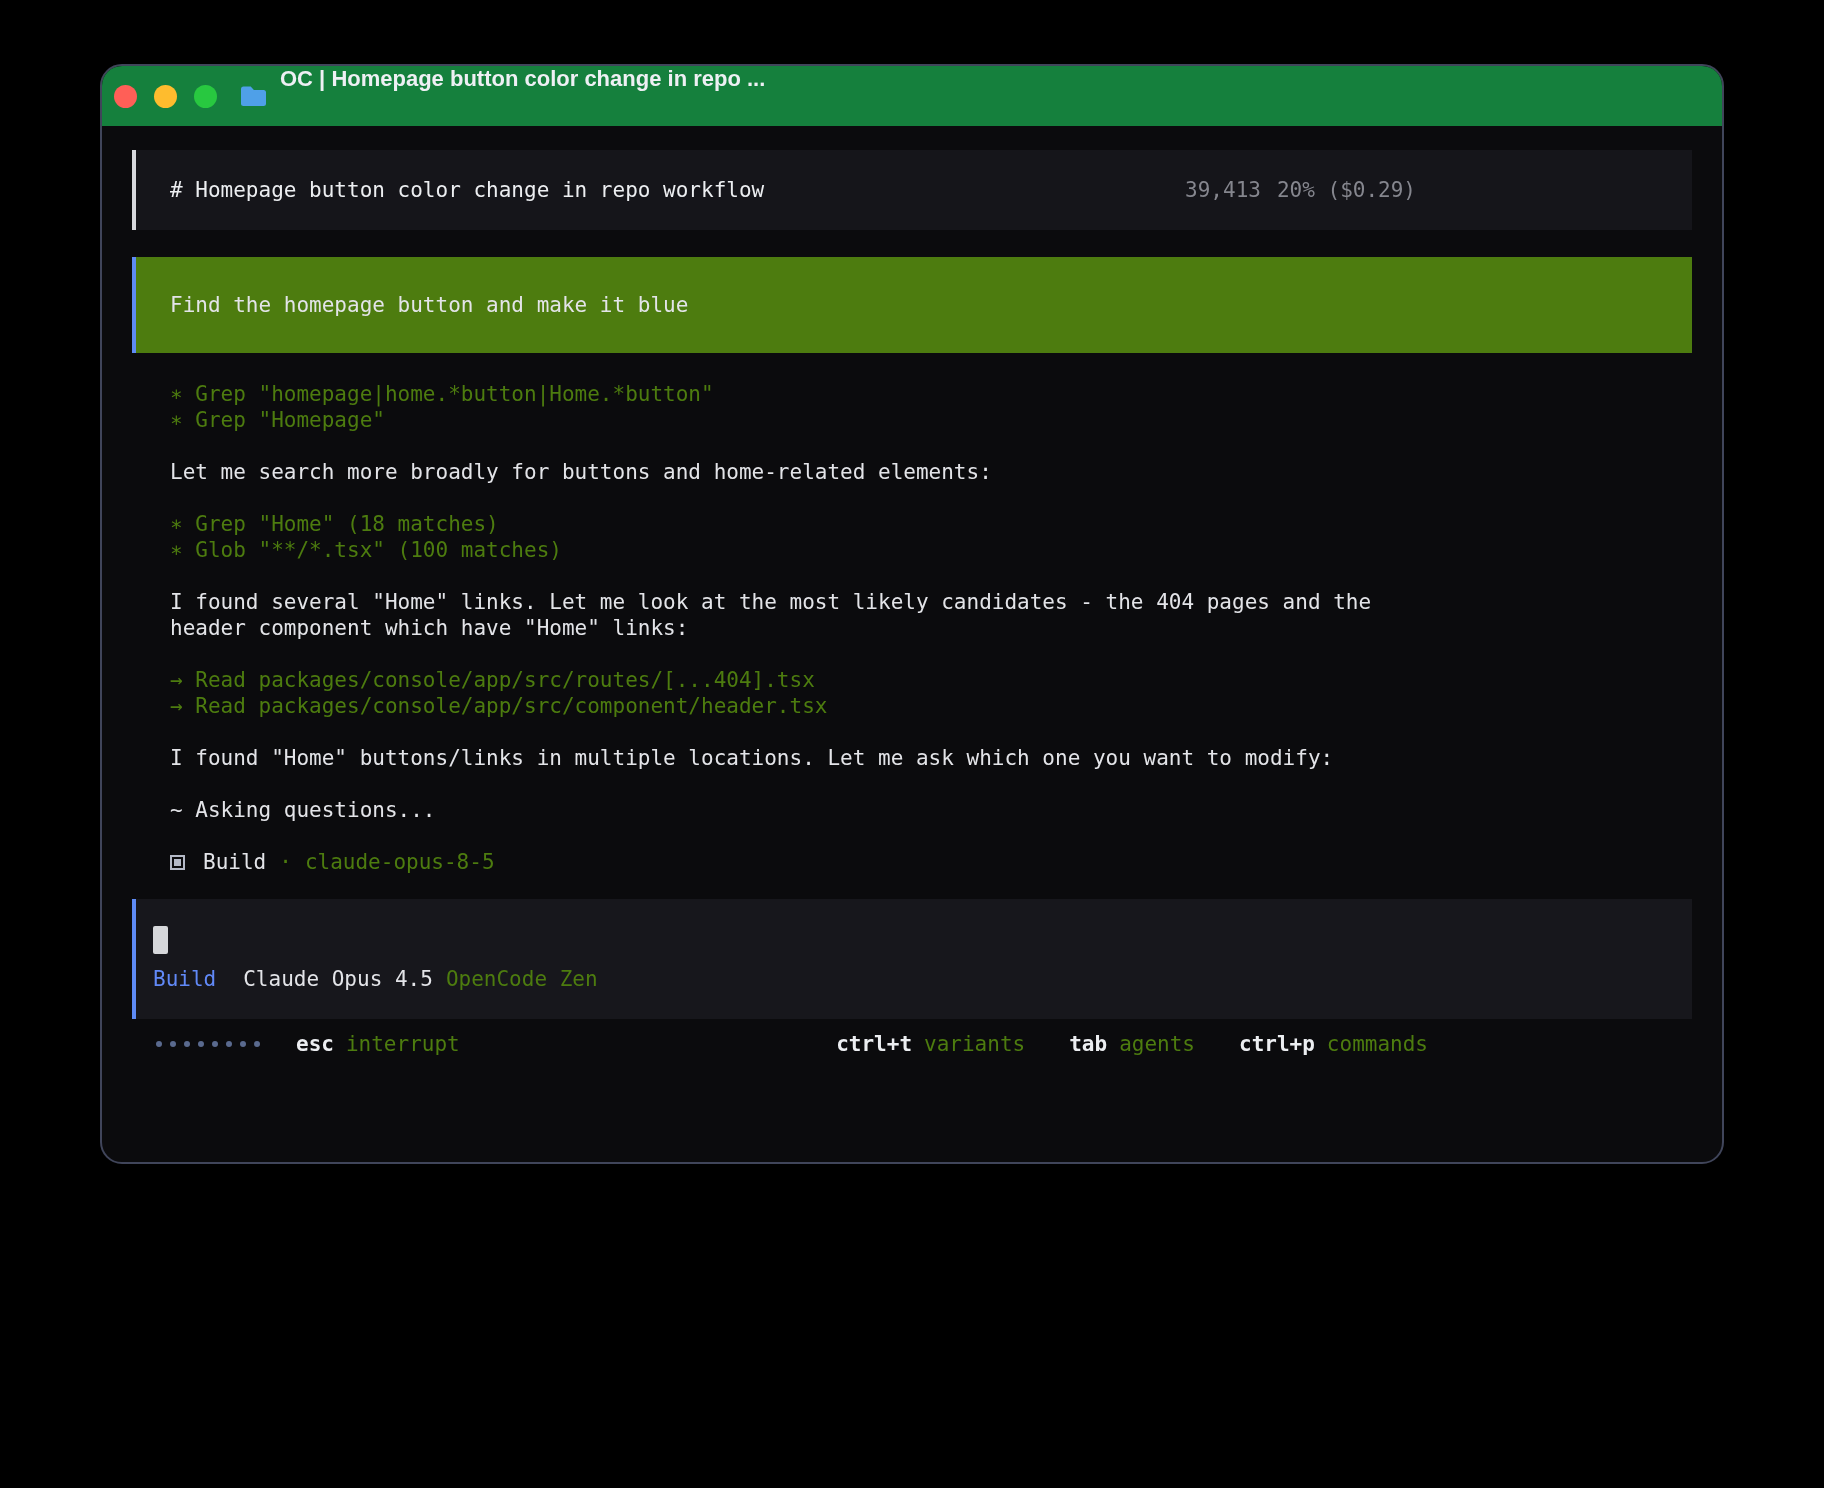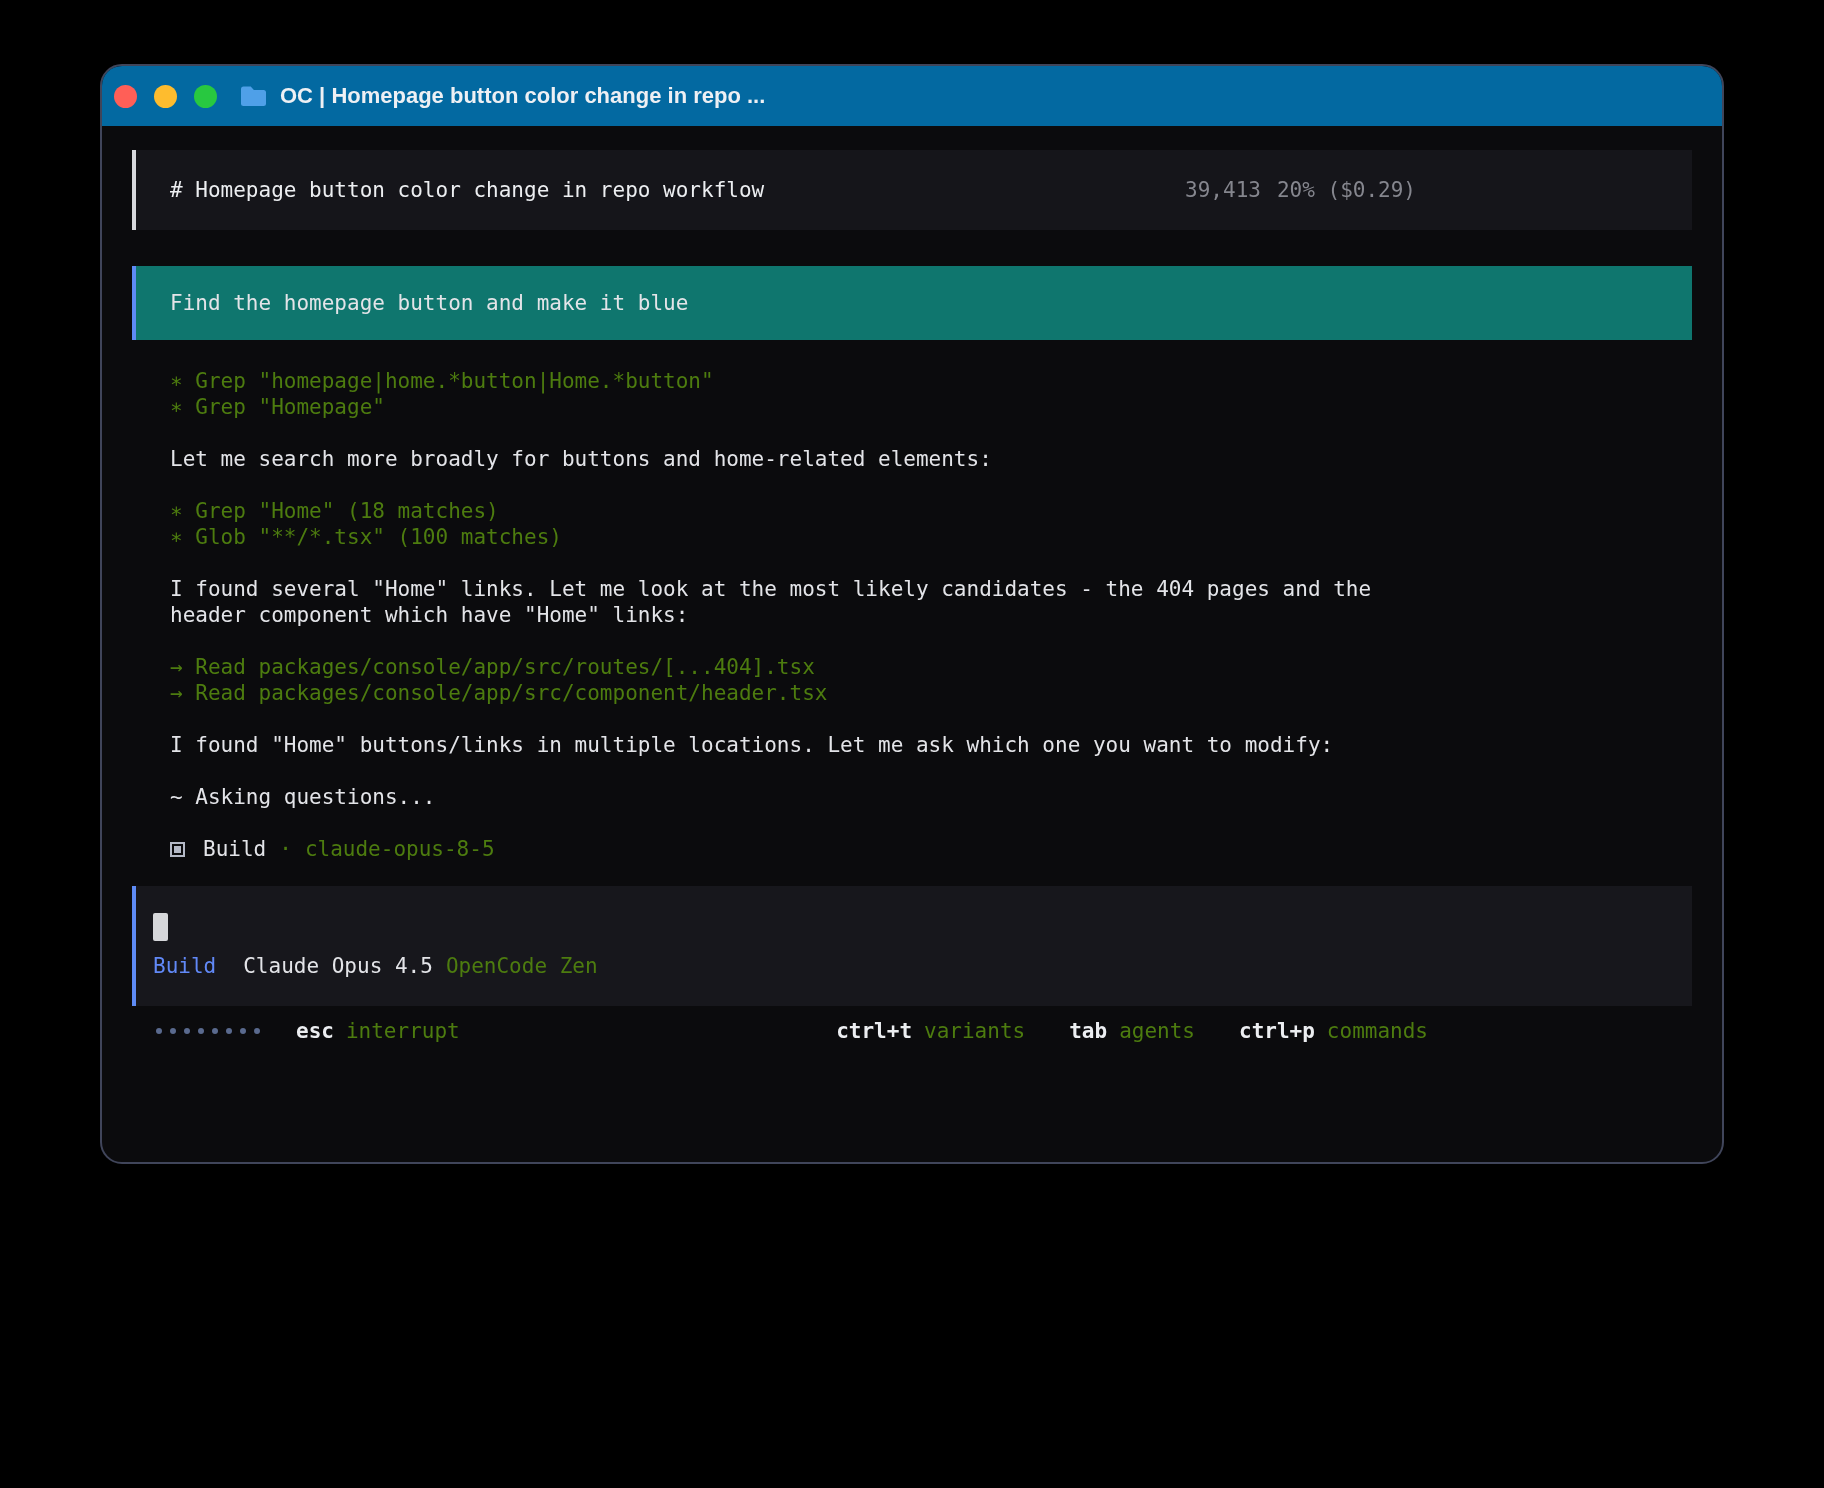--- a/index.html
+++ b/index.html
@@ -18,23 +18,22 @@
     border: 2px solid #40455a;
     border-radius: 22px;
     overflow: hidden;
     display: flex;
     flex-direction: column;
   }
   
   .titlebar {
     flex: none;
     height: 60px;
-    background: #0369a1;
-    display: flex;
-    align-items: center;
+    background: #15803d;
+    display: flex;
     padding: 0 12px;
   }
   .lights { display: flex; align-items: center; gap: 17px; }
   .light { width: 23px; height: 23px; border-radius: 50%; display: inline-block; }
   .light.red    { background: #ff5f57; }
   .light.yellow { background: #febc2e; }
   .light.green  { background: #28c840; }
   .folder-icon { margin-left: 22px; display: flex; align-items: center; }
   .win-title {
     margin-left: 12px;
@@ -63,24 +62,24 @@
     width: 1246px;
     max-width: 100%;
     display: flex;
     justify-content: space-between;
     align-items: baseline;
   }
   .header-title { font-weight: normal; color: #eceef1; white-space: nowrap; }
   .header-stats { color: #85868e; white-space: nowrap; }
   .header-stats .usage { margin-left: 16px; }
   .user-block {
-    margin-top: 36px;
+    margin-top: 27px;
     border-left-color: #5e8bf5;
-    background: #0f766e;
-    padding: 24px 34px;
+    background: #4d7c0f;
+    padding: 35px 34px;
   }
   .transcript {
     margin-left: 38px;
     margin-top: 28px;
     width: 1246px;
     max-width: 100%;
   }
   .transcript p { margin: 0 0 26px 0; }
   .tool-group { margin-bottom: 26px; }
   .muted { color: #4d7c0f; }

